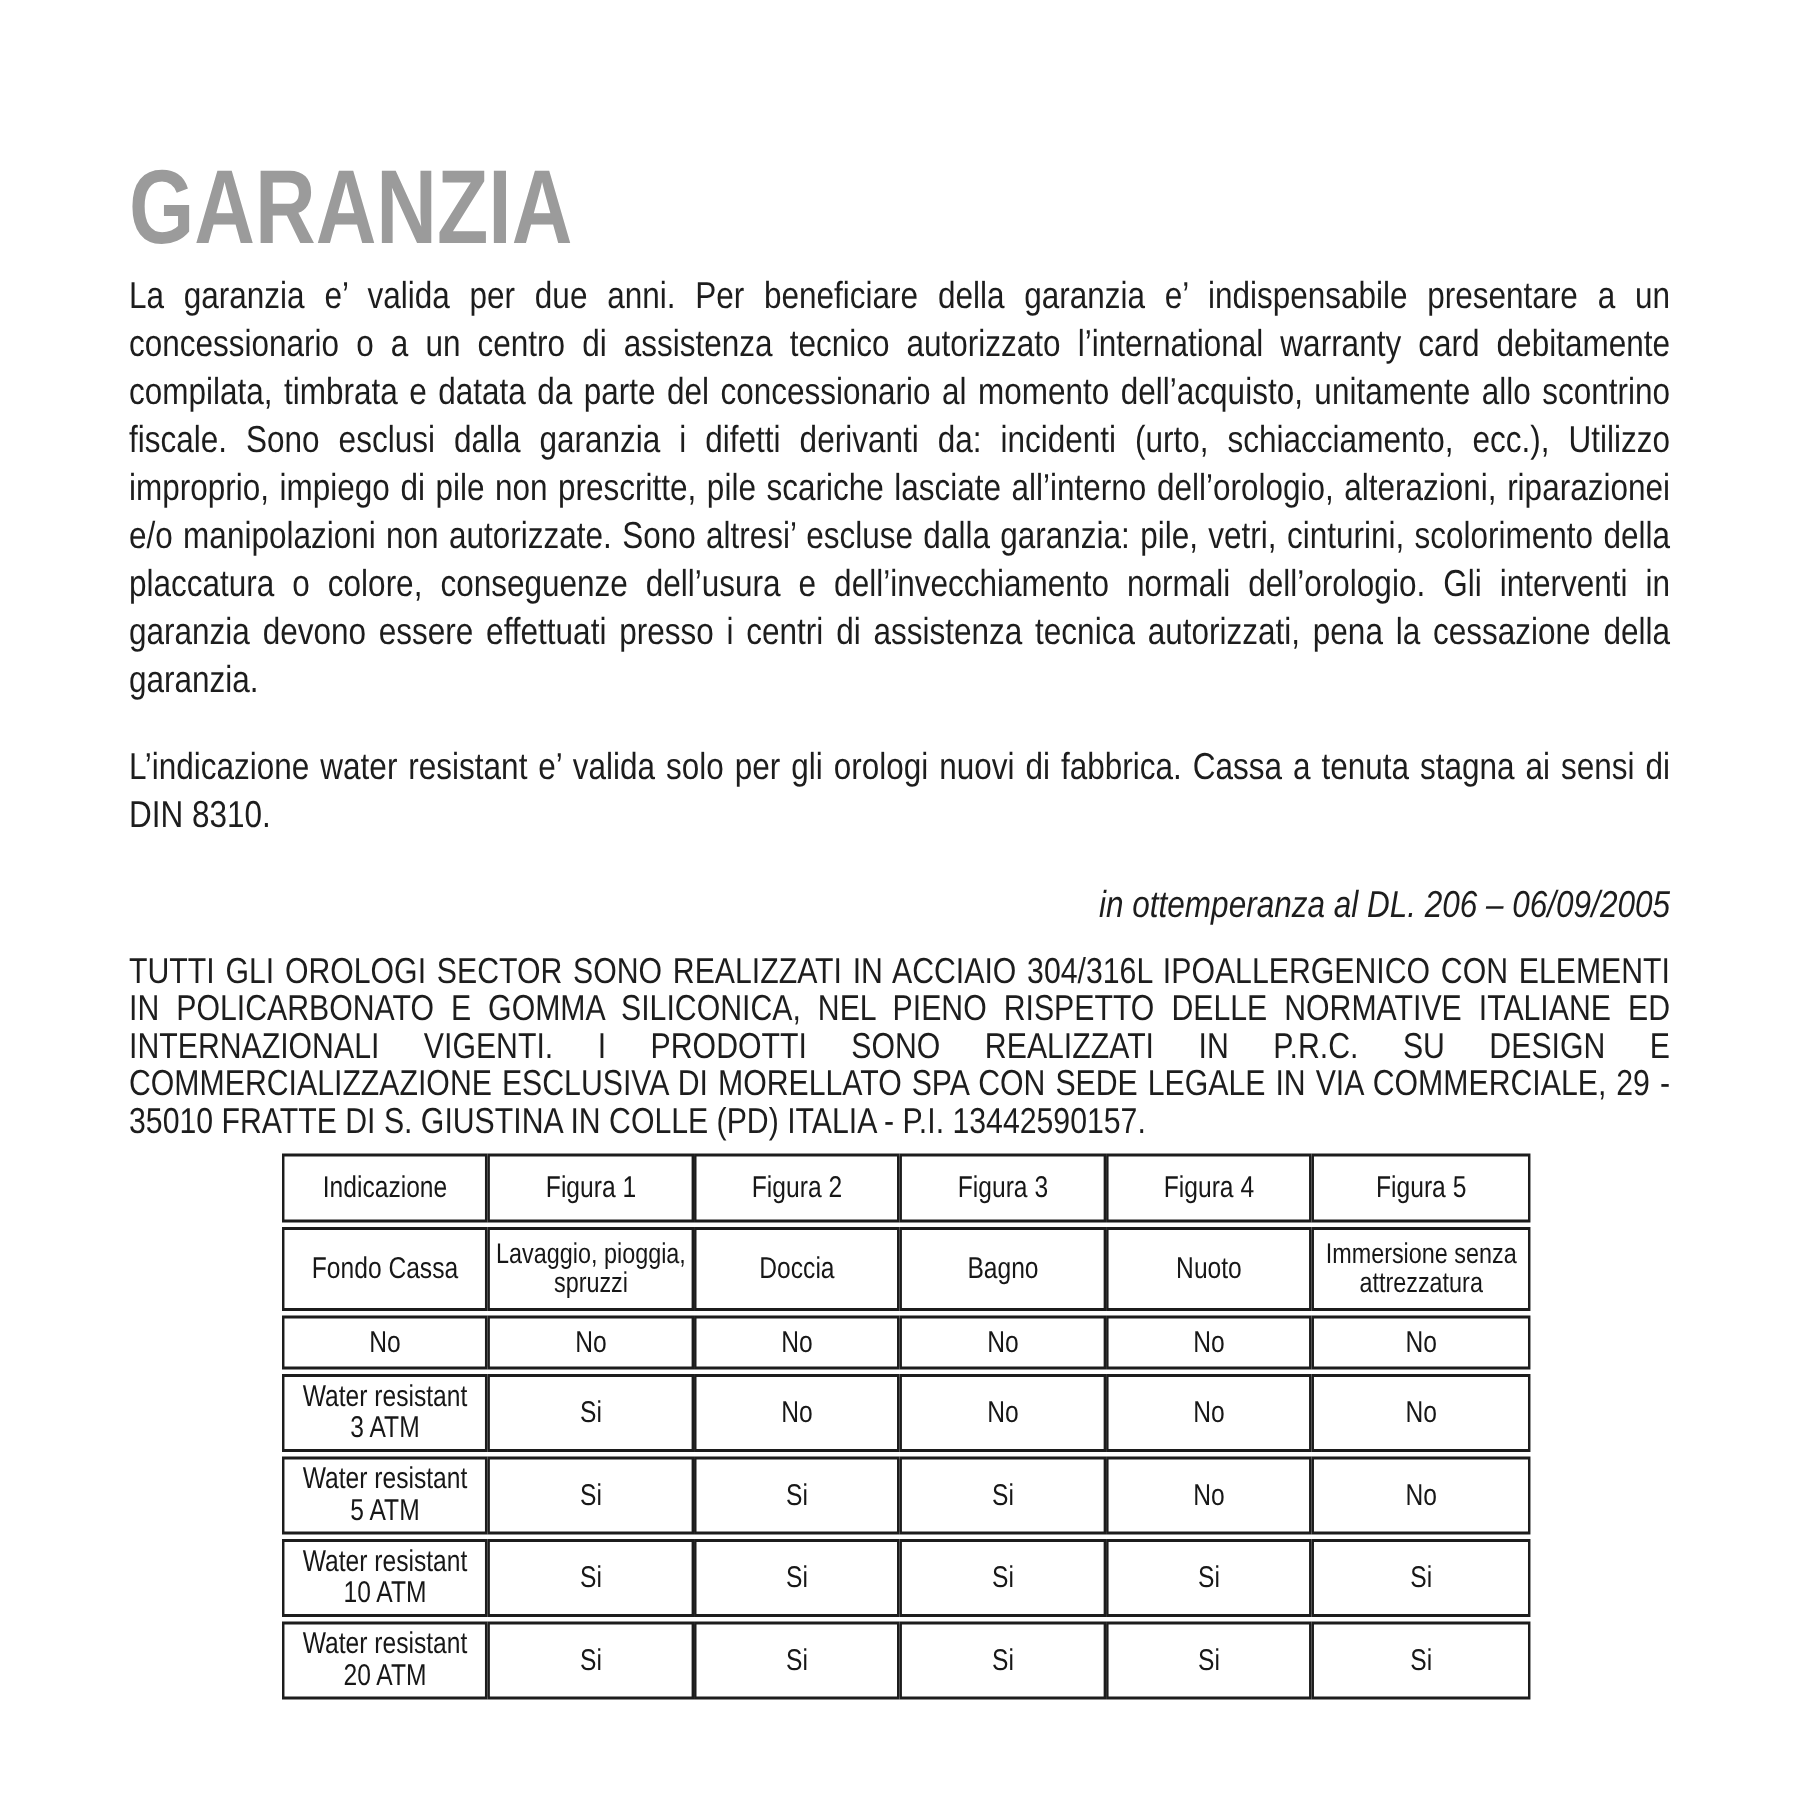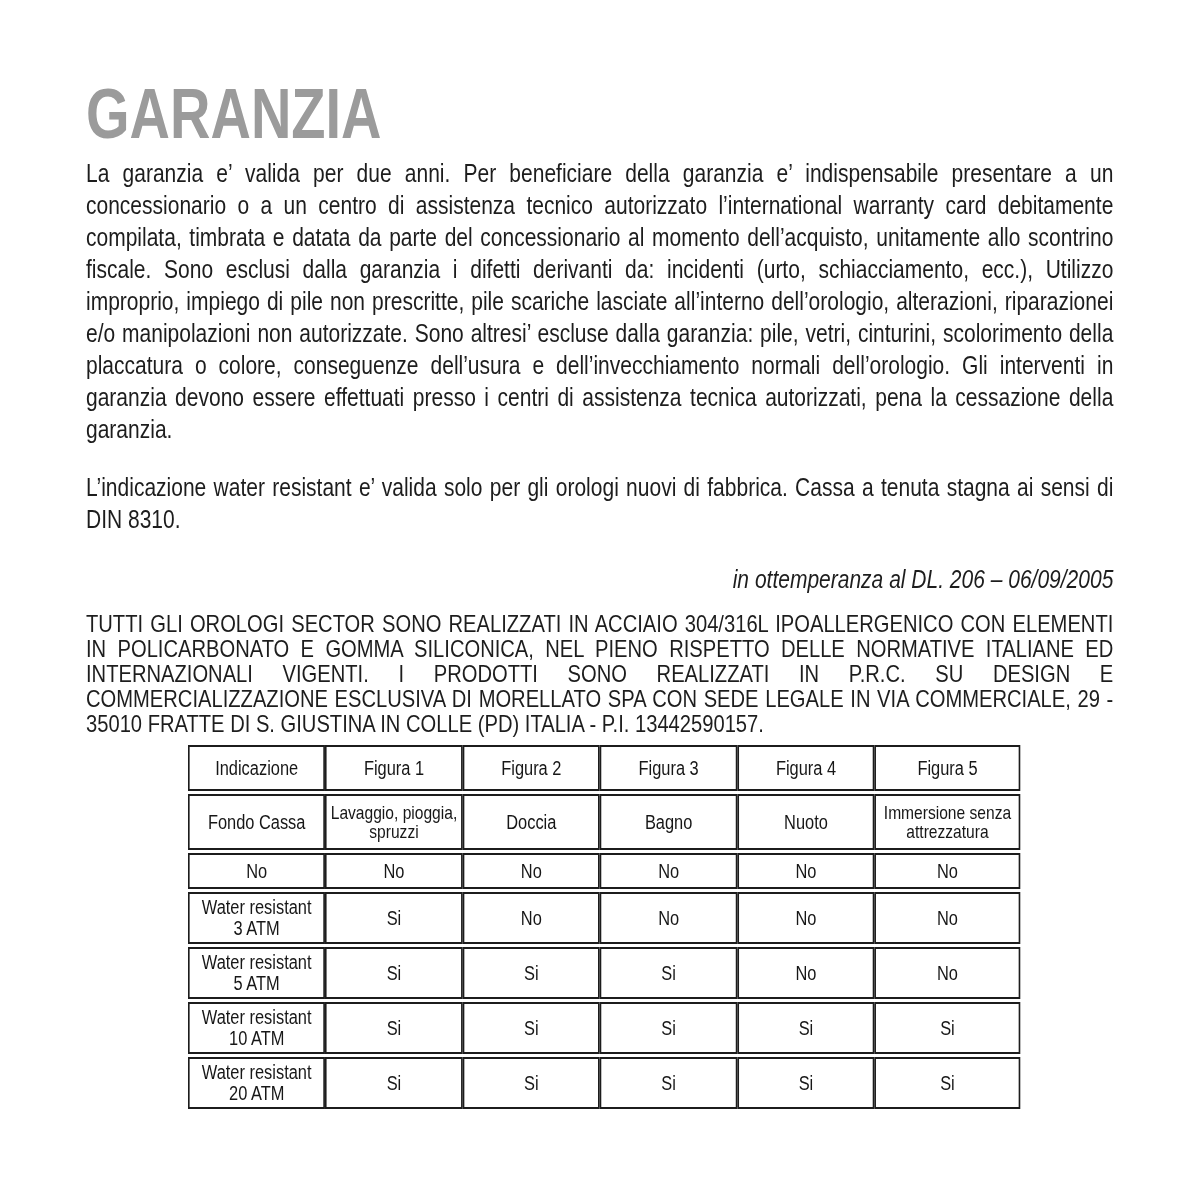--- a/index.html
+++ b/index.html
@@ -11,21 +11,21 @@
   body {
     width: 1200px;
     height: 1200px;
     font-family: "Liberation Sans", "DejaVu Sans", sans-serif;
     color: #1d1d1d;
   }
   .page {
     width: 1082px;
     height: 1200px;
     box-sizing: border-box;
-    padding: 76px 87px 0 86px;
+    padding: 100px 87px 0 86px;
     background: #ffffff;
   }
   
   .squeeze {
     transform-origin: 0 0;
   }
   .doc-title {
     margin: 0 0 4px 0;
     font-size: 70px;
     line-height: 1.1;

